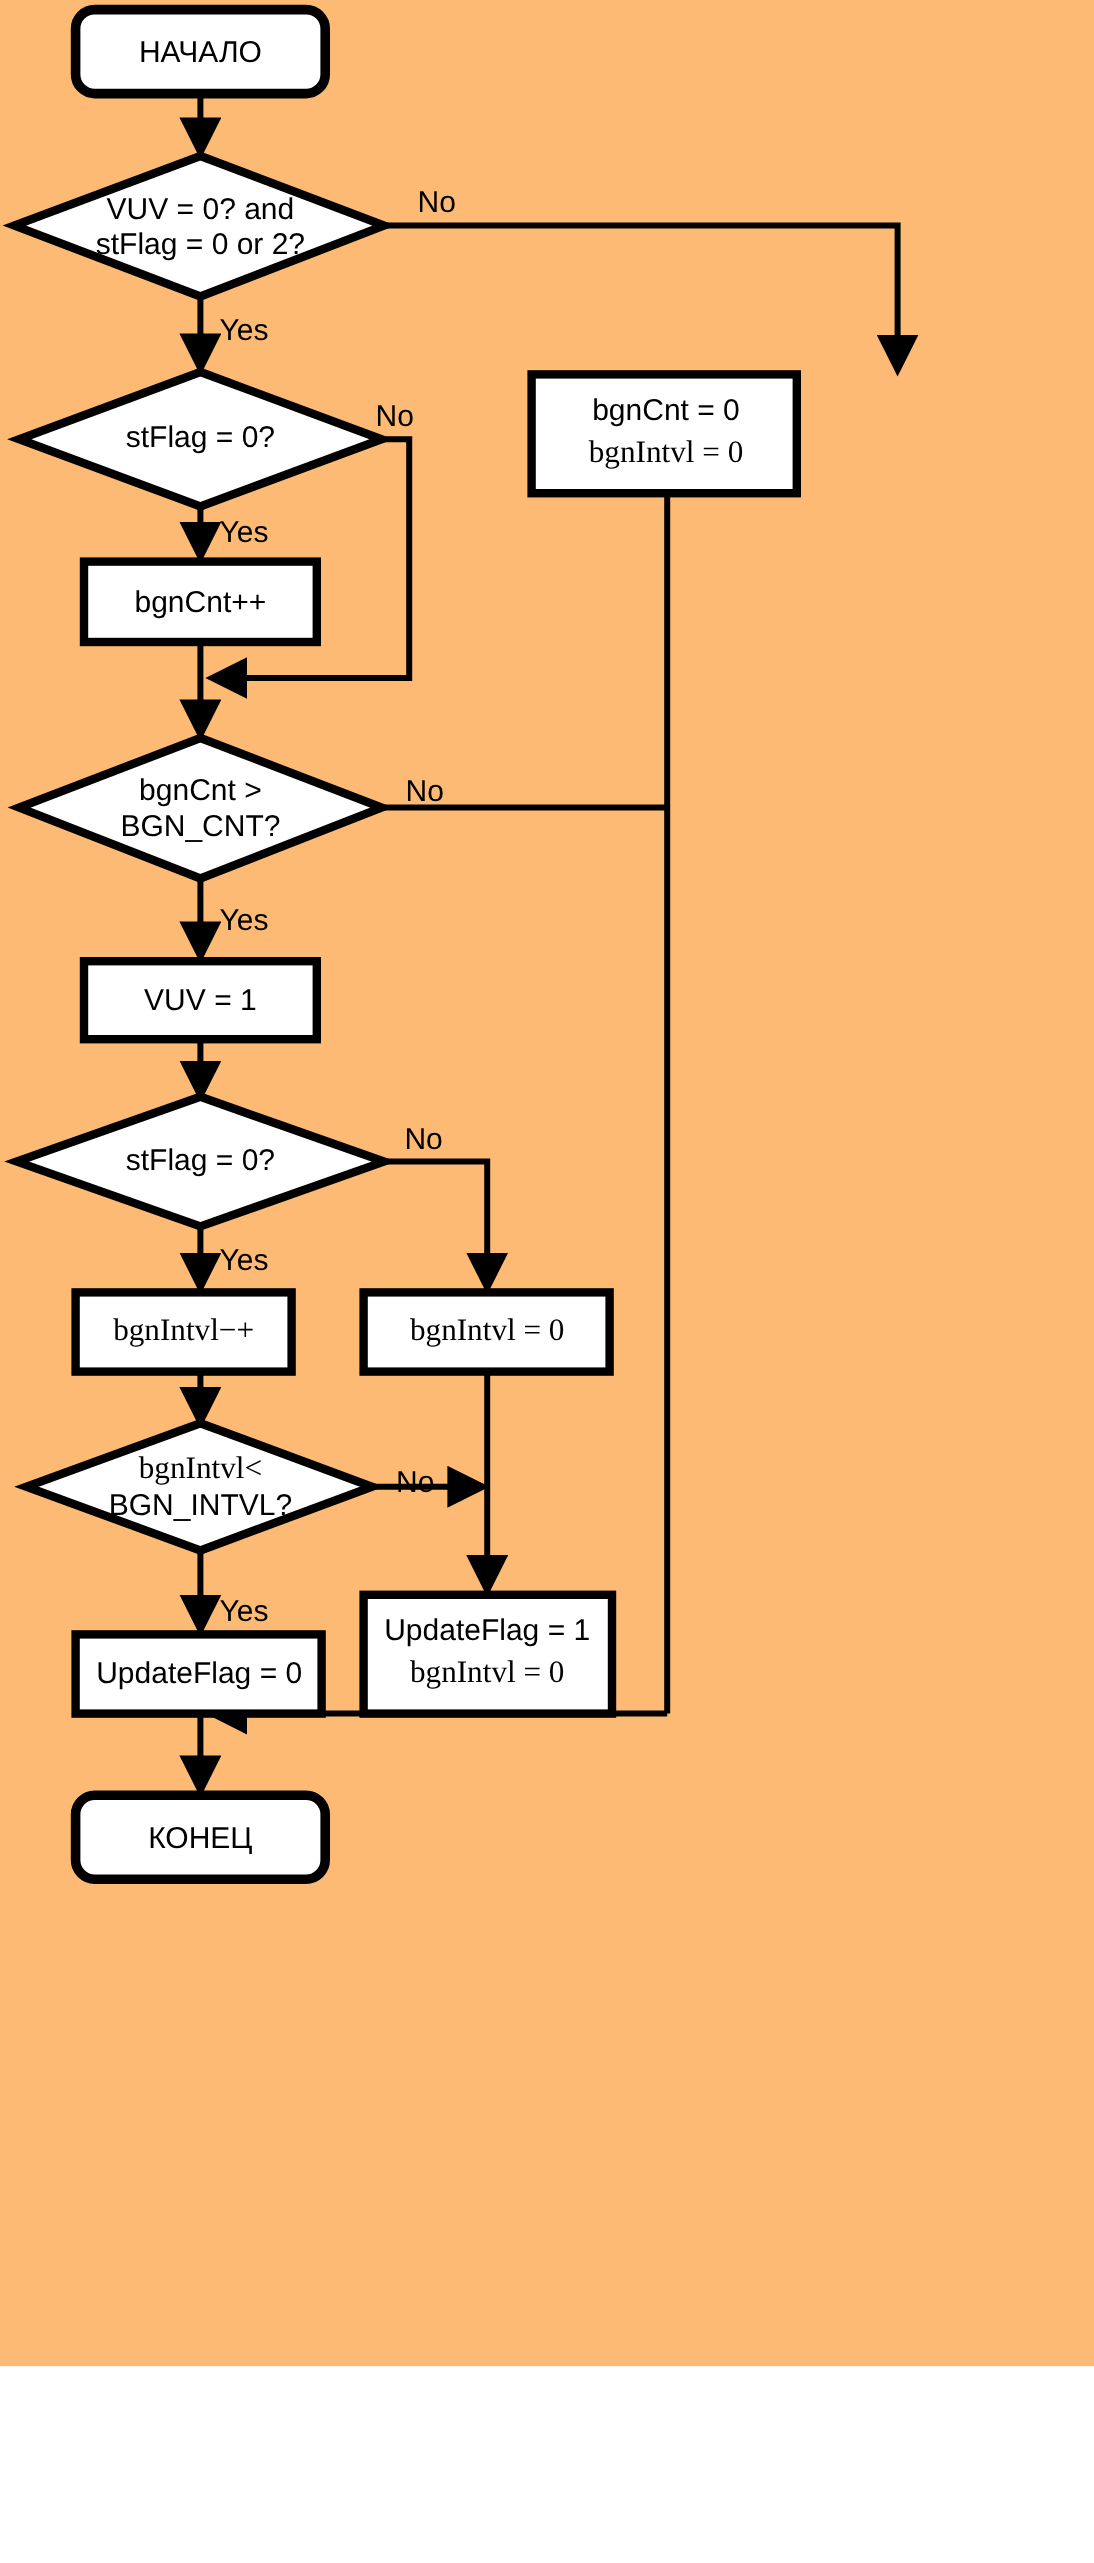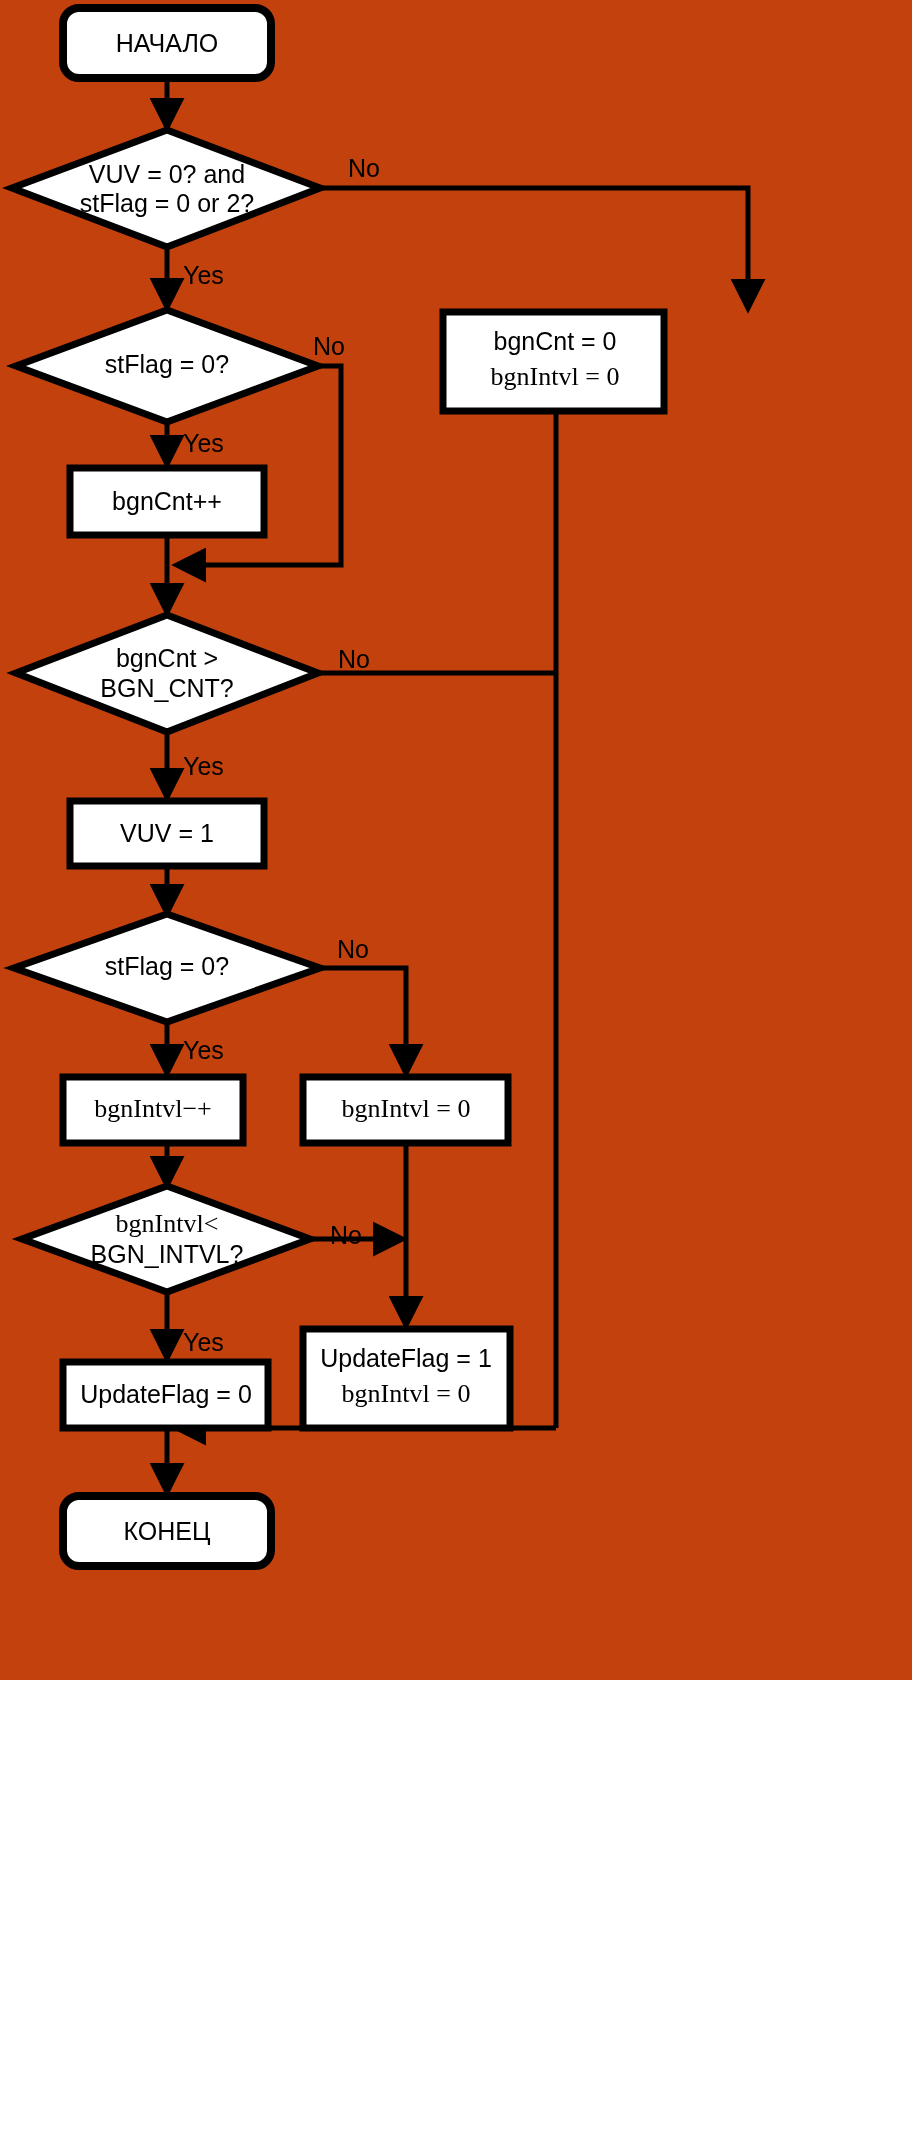--- a/index.html
+++ b/index.html
@@ -3,22 +3,22 @@
 <meta charset="utf-8">
 <style>
   html, body {
     margin: 0;
     padding: 0;
     background: #ffffff;
   }
   #flowchart-root {
     position: relative;
     width: 912px;
-    height: 1680px;
-    background: #c2410c;
+    height: 1972px;
+    background: #fdba74;
     font-family: "Liberation Sans", sans-serif;
   }
   svg#flow-svg {
     display: block;
     width: 912px;
     height: 2136px;
   }
   .shape-outline {
     fill: #ffffff;
     stroke: #000000;

